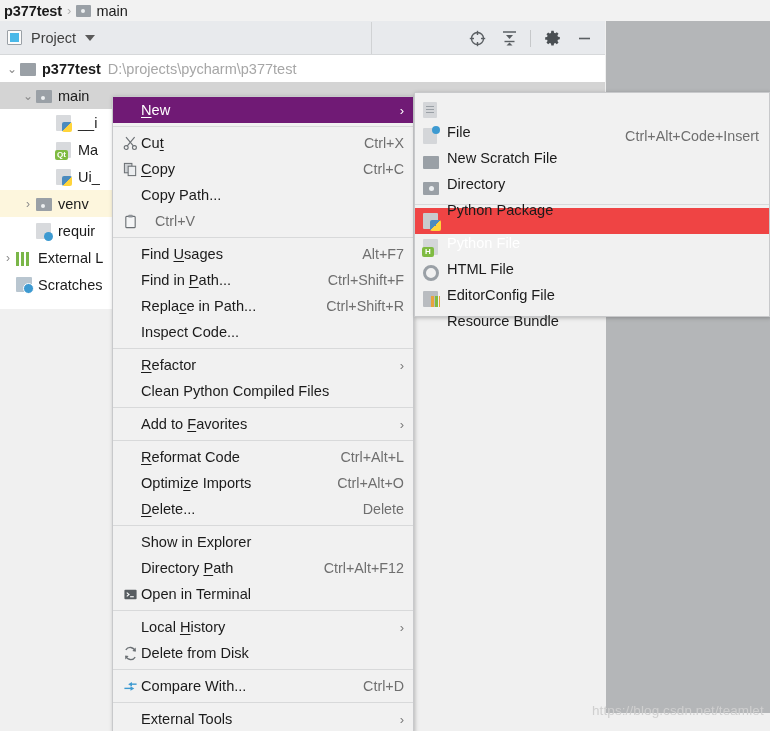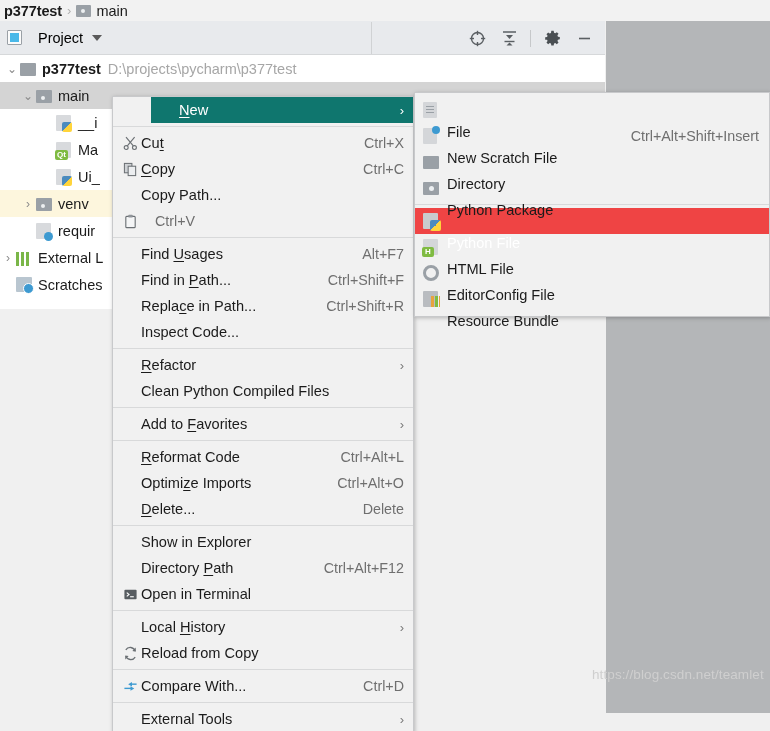--- a/index.html
+++ b/index.html
@@ -28,21 +28,21 @@
     content: ""; position: absolute; left: 5px; top: 4px;
     width: 4px; height: 4px; border-radius: 50%; background: #eceff1;
   }
 
   
   .tw-header {
     position: absolute; left: 0; top: 21px; width: 605px; height: 34px;
     background: #e8eaed; border-bottom: 1px solid #d6d8da;
     display: flex; align-items: center; padding-left: 7px;
   }
-  .tw-title { font-size: 14.5px; color: #000000; margin-left: 16px; }
+  .tw-title { font-size: 14.5px; color: #404040; margin-left: 9px; }
   .proj-icon {
     width: 15px; height: 15px; background: #fbfbfb;
     border: 1px solid #9aa0a6; border-radius: 1px; position: relative;
   }
   .proj-icon::after {
     content: ""; position: absolute; inset: 2px; background: #49b8e8;
   }
   .caret-down {
     width: 0; height: 0; margin-left: 9px;
     border-left: 5px solid transparent; border-right: 5px solid transparent;
@@ -118,21 +118,21 @@
   .ctx {
     position: absolute; left: 112px; top: 96px; width: 302px;
     background: #f1f1f1; border: 1px solid #c8c9cb;
     box-shadow: 1px 1px 4px rgba(0,0,0,0.25);
     padding: 0; z-index: 30;
   }
   .mi {
     display: flex; align-items: center; height: 26px; position: relative;
     padding-left: 7px; padding-right: 9px; font-size: 14.6px; color: #1b1b1b;
   }
-  .mi.hl { background: #0f766e; color: #ffffff; margin-left: 38px; }
+  .mi.hl { background: #701a75; color: #ffffff; }
   .mi .micon { width: 21px; flex: 0 0 21px; display: flex; align-items: center; justify-content: center; }
   .mi .mtext { flex: 1; white-space: nowrap; }
   .mi .mkey { color: #6f6f6f; font-size: 14.3px; margin-left: 14px; white-space: nowrap; }
   .mi .marrow { color: #7a7a7a; font-size: 13px; margin-left: 10px; }
   .mi.hl .marrow { color: #ffffff; }
   .msep { height: 1px; background: #d8d9da; margin: 3px 0; }
   u { text-decoration: underline; text-underline-offset: 1.5px; }
 
   
   .submenu {
@@ -167,21 +167,21 @@
     background:#7fbb42;padding:0 3px;border-radius:2px;line-height:10px;}
   .ic-gear { width:16px;height:16px;border-radius:50%;border:3.5px solid #9aa0a6;position:relative;background:#f1f1f1; }
   .ic-res { width:15px;height:16px;background:#b9bcc0;border-radius:1px;position:relative; }
   .ic-res::after{content:"";position:absolute;right:-2px;bottom:0;width:9px;height:11px;
     background:linear-gradient(90deg,#e8a33d 0 3px,transparent 3px 4px,#7fbb42 4px 7px,transparent 7px 8px,#e8a33d 8px 9px);}
 
   .sub-top-strip { position:absolute; left:0; top:0; width:100%; height:4px; background:#f1f1f1; }
 
   
   .watermark {
-    position: absolute; left: 592px; top: 667px; font-size: 13.5px;
+    position: absolute; left: 592px; top: 703px; font-size: 13.5px;
     color: #cfcfcf; letter-spacing: 0.1px; z-index: 5; white-space: nowrap;
   }
 </style>
 </head>
 <body>
 
 <div id="root">
 
   <div class="editor-strip"></div>
   <div class="editor-gray"></div>
@@ -436,21 +436,21 @@
     </div>
     <div class="mi">
       <span class="micon">
         <svg width="15" height="15" viewBox="0 0 16 16">
           <path d="M13 5.2A5.6 5.6 0 003 4.2" fill="none" stroke="#6b7074" stroke-width="1.4"></path>
           <path d="M3 10.8a5.6 5.6 0 0010 1" fill="none" stroke="#6b7074" stroke-width="1.4"></path>
           <polygon points="13.6,1.6 13.6,6 10,5.4" fill="#6b7074"></polygon>
           <polygon points="2.4,14.4 2.4,10 6,10.6" fill="#6b7074"></polygon>
         </svg>
       </span>
-      <span class="mtext">Reload from Copy</span>
+      <span class="mtext">Delete from Disk</span>
     </div>
     <div class="msep"></div>
 
     <div class="mi">
       <span class="micon">
         <svg width="15" height="15" viewBox="0 0 16 16">
           <line x1="1.5" y1="10" x2="9" y2="10" stroke="#3d9ad1" stroke-width="1.5"></line>
           <polygon points="12,10 8,7.6 8,12.4" fill="#3d9ad1"></polygon>
           <line x1="14.5" y1="5.5" x2="8.5" y2="5.5" stroke="#3d9ad1" stroke-width="1.5"></line>
           <polygon points="5.5,5.5 9.5,3.1 9.5,7.9" fill="#3d9ad1"></polygon>
@@ -477,21 +477,21 @@
           <span class="ic-file"></span>
         </span>
       <span class="stext">File</span>
       <span class="skey"></span>
     </div>
     <div class="si">
       <span class="sicon">
           <span class="ic-scratch"></span>
         </span>
       <span class="stext">New Scratch File</span>
-      <span class="skey">Ctrl+Alt+Shift+Insert</span>
+      <span class="skey">Ctrl+Alt+Code+Insert</span>
     </div>
     <div class="si">
       <span class="sicon">
           <span class="ic-dir"></span>
         </span>
       <span class="stext">Directory</span>
       <span class="skey"></span>
     </div>
     <div class="si">
       <span class="sicon">

